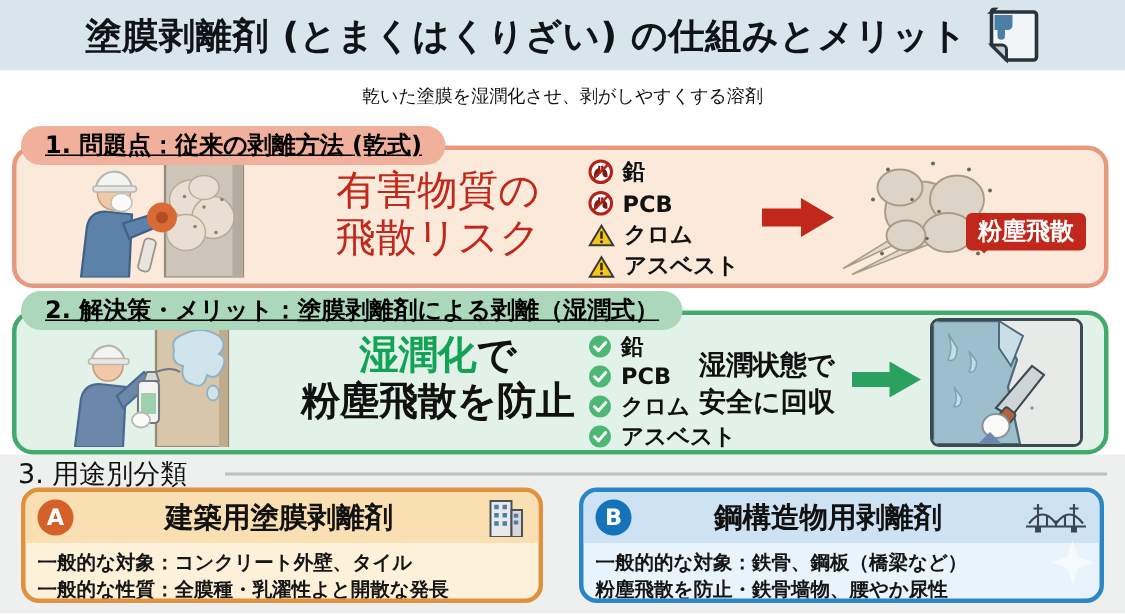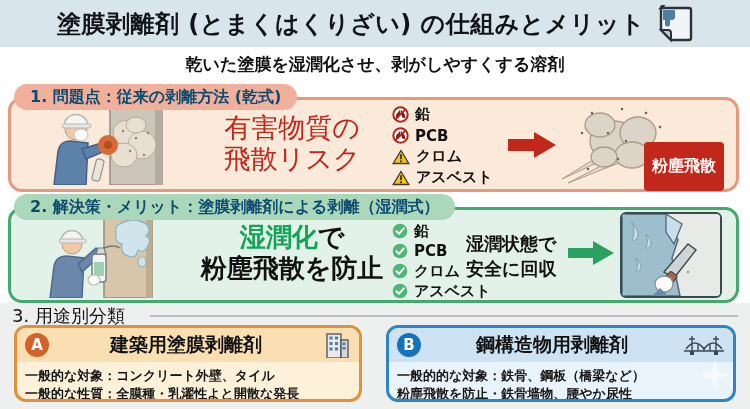--- a/index.html
+++ b/index.html
@@ -11,45 +11,45 @@
   
   .titlebar{
     position:absolute;left:0;top:0;width:750px;height:47px;
     background:#d9e5ec;display:flex;align-items:center;justify-content:center;gap:12px;
   }
   .titlebar .title{font-size:24px;font-weight:bold;color:#101418;letter-spacing:.5px;}
   .subtitle-band{
     position:absolute;left:0;top:47px;width:750px;height:35px;background:#ffffff;
     display:flex;align-items:center;justify-content:center;
   }
-  .subtitle-band .subtitle{font-size:17px;font-weight:bold;color:#111;}
+  .subtitle-band .subtitle{font-size:12px;font-weight:normal;color:#111;}
   .bottom-band{position:absolute;left:0;top:303px;width:750px;height:106px;background:#edf0ee;}
   
   .pill{
     position:absolute;height:26px;line-height:26px;padding:0 16px;border-radius:15px;
-    font-size:16px;font-weight:bold;color:#0c4a6e;z-index:4;white-space:nowrap;
+    font-size:16px;font-weight:bold;color:#000000;z-index:4;white-space:nowrap;text-decoration:underline;
   }
   .pill1{left:14px;top:84px;background:#f1b09c;}
   .pill2{left:14px;top:194px;background:#abd8ba;}
   .secbox{position:absolute;left:8px;width:731px;border-radius:14px;box-sizing:border-box;z-index:1;}
   .box1{top:97px;height:95px;background:#fbe9da;border:3px solid #e7997f;}
   .box2{top:207px;height:96px;background:#e3f2e8;border:3px solid #43a96c;}
   
   .illu{position:absolute;z-index:2;}
   .headline1{
     position:absolute;left:183px;top:112px;width:218px;text-align:center;z-index:2;
     color:#c1271a;font-size:27px;font-weight:normal;line-height:31px;white-space:nowrap;
   }
   .hazard-list{position:absolute;left:392px;top:104px;z-index:2;}
   .hazard-row{display:flex;align-items:center;gap:6px;height:21px;}
   .hazard-row .hlabel{font-size:15px;font-weight:bold;color:#111;}
   .block-arrow{position:absolute;z-index:2;}
   .dust-label{
     position:absolute;left:644px;top:142px;z-index:3;background:#c1271a;color:#fff;
-    font-size:16px;font-weight:bold;padding:14px 8px;border-radius:4px;white-space:nowrap;
+    font-size:16px;font-weight:bold;padding:2px 8px;border-radius:4px;white-space:nowrap;
   }
   
   .headline2{
     position:absolute;left:178px;top:222px;width:228px;text-align:center;z-index:2;
     font-size:26px;font-weight:bold;line-height:31px;color:#111;white-space:nowrap;
   }
   .headline2 .accent{color:#12a357;}
   .check-list{position:absolute;left:392px;top:221px;z-index:2;}
   .check-row{display:flex;align-items:center;gap:6px;height:20px;}
   .check-row .clabel{font-size:15px;font-weight:bold;color:#111;}

